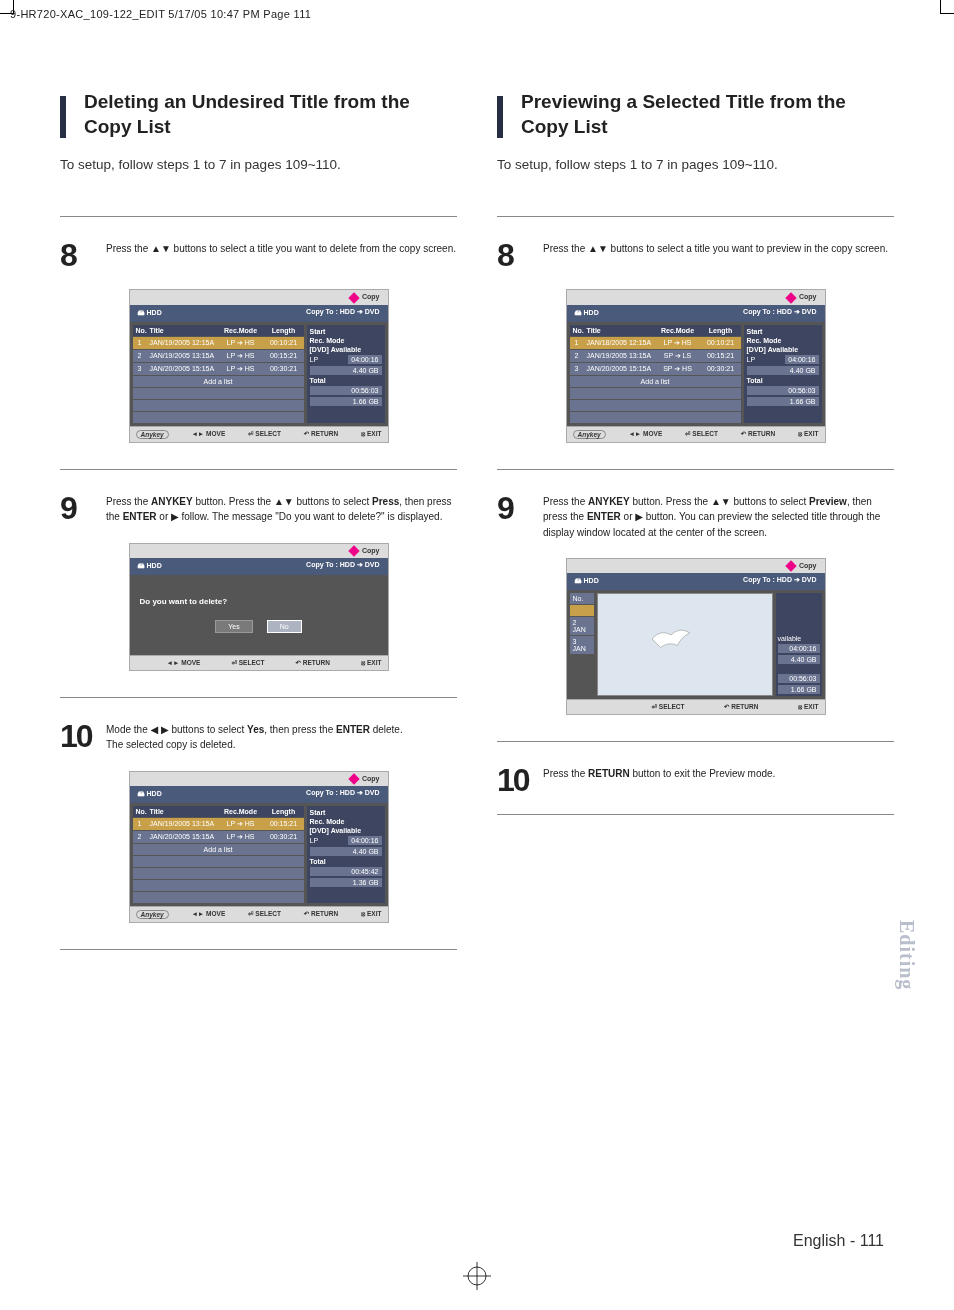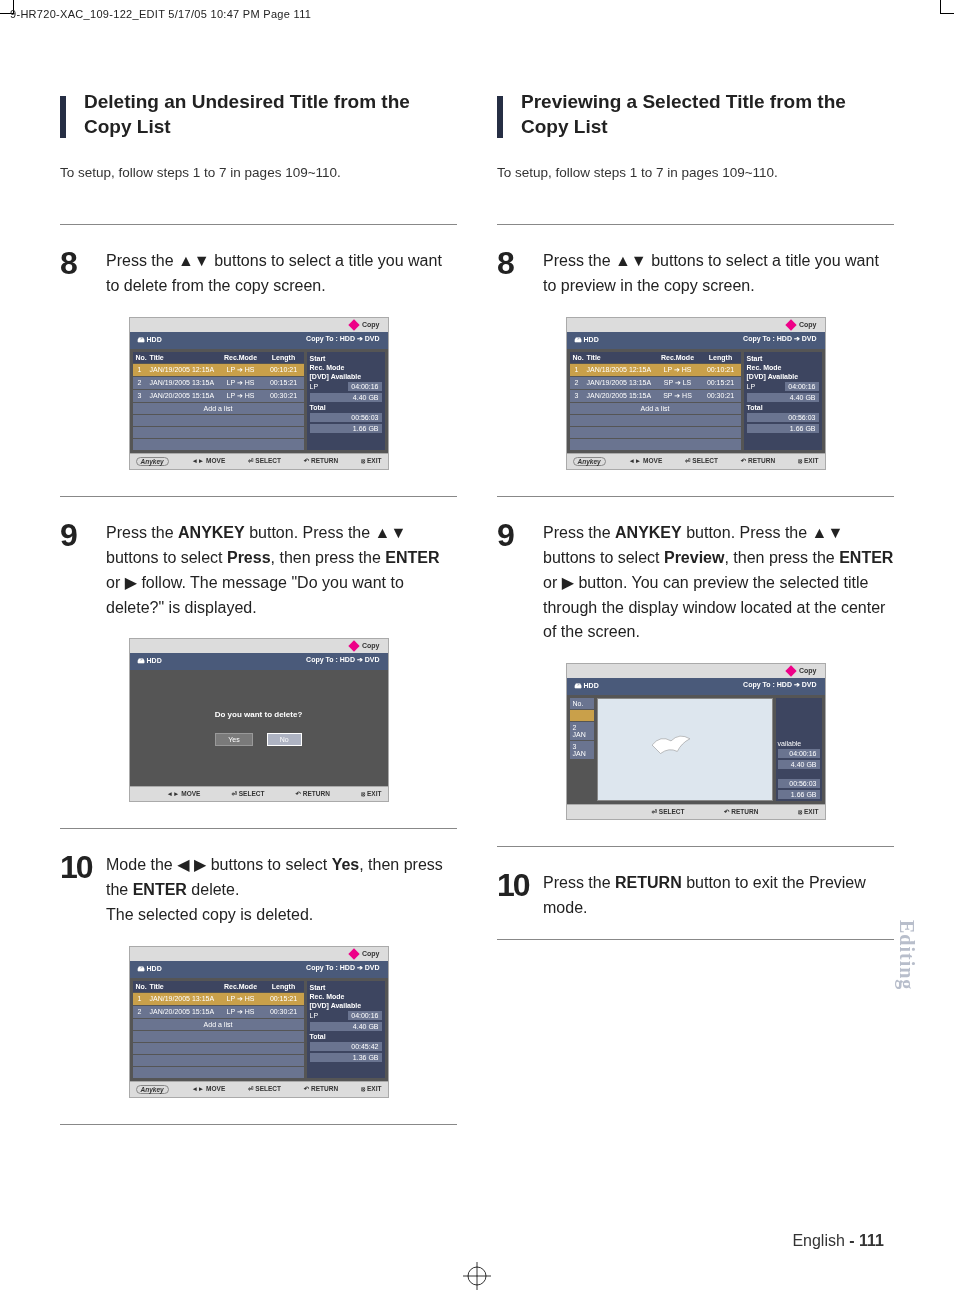--- a/index.html
+++ b/index.html
@@ -1,27 +1,27 @@
 <!DOCTYPE html>
 <html><head>
 <meta charset="utf-8">
 <style>
 *{box-sizing:border-box;margin:0;padding:0}
 html,body{width:954px;height:1310px;background:#fff;font-family:Arial,Helvetica,sans-serif;color:#333;position:relative}
 .header-meta{position:absolute;top:8px;left:10px;font-size:11px;color:#222;letter-spacing:0.3px}
 .page{padding:90px 60px 40px 60px}
 .cols{display:flex;gap:40px}
 .col{flex:1;min-width:0}
-.sec-head{display:flex;align-items:center;margin-bottom:26px}
+.sec-head{display:flex;align-items:center;margin-bottom:18px}
 .sec-bar{width:6px;height:42px;background:#262e44;margin-right:18px;flex-shrink:0;margin-top:4px}
 .sec-title{font-size:19px;font-weight:bold;color:#222;line-height:1.3}
 .setup-line{font-size:13.5px;color:#333;margin-bottom:44px}
 .step{display:flex;gap:10px;margin-bottom:18px;align-items:flex-start}
 .step-num{font-size:32px;font-weight:bold;color:#222;line-height:1;flex-shrink:0;min-width:36px;letter-spacing:-2px}
-.step-txt{font-size:16px;color:#222;line-height:1.55;padding-top:2px}
+.step-txt{font-size:10px;color:#222;line-height:1.55;padding-top:2px}
 .step-txt b{font-weight:bold}
 
 .osd{width:260px;margin:0 auto 26px;font-size:7px;color:#fff}
 .osd-top{background:#dcdcdc;color:#333;text-align:right;padding:3px 8px;font-weight:bold;border:1px solid #aaa;border-bottom:none}
 .osd-top .diamond{display:inline-block;width:8px;height:8px;background:#e08;transform:rotate(45deg);margin-right:4px;vertical-align:middle}
 .osd-bar{background:#4a5a7a;color:#fff;display:flex;justify-content:space-between;padding:3px 8px;font-weight:bold;border:1px solid #aaa;border-top:none;border-bottom:none}
 .osd-body{background:#555;border:1px solid #aaa;border-top:none;padding:3px;display:flex;gap:3px}
 .osd-left{flex:1}
 .osd-right{width:78px;background:#3d4560;padding:3px;display:flex;flex-direction:column;gap:2px}
 .osd-th{display:flex;background:#3d4560;font-weight:bold}
@@ -33,36 +33,36 @@
 .c-mode{width:46px;text-align:center}
 .c-len{width:40px;text-align:center}
 .osd-add{background:#6a7490;text-align:center;padding:2px;margin-top:1px}
 .osd-rlabel{font-weight:bold}
 .osd-rval{background:#6a7490;padding:1px 3px;text-align:right}
 .osd-rrow{display:flex;justify-content:space-between;align-items:center}
 .osd-foot{background:#dcdcdc;color:#333;display:flex;justify-content:space-between;padding:3px 6px;border:1px solid #aaa;border-top:none;font-weight:bold}
 .osd-foot span{font-size:6.5px}
 .anykey{border:1px solid #888;border-radius:6px;padding:0 4px;font-style:italic;font-size:6px}
 
-.osd-dialog{background:#555;border:1px solid #aaa;border-top:none;padding:40px 10px;text-align:center}
+.osd-dialog{background:#555;border:1px solid #aaa;border-top:none;padding:22px 10px;text-align:left}
 .osd-dialog .msg{margin-bottom:14px;font-weight:bold;font-size:8px}
 .btnrow{display:flex;justify-content:center;gap:14px}
 .obtn{background:#7a7a7a;border:1px solid #999;padding:2px 12px;font-size:7px}
 .obtn.sel{background:#aeb3c2;border:1px solid #fff}
 
 .osd-preview-body{background:#555;border:1px solid #aaa;border-top:none;padding:3px;display:flex;gap:3px;position:relative;height:110px}
 .pv-left{width:24px;display:flex;flex-direction:column;gap:1px}
 .pv-left div{background:#6a7490;padding:2px 3px}
 .pv-win{flex:1;background:#dde6ee;position:relative;overflow:hidden;border:1px solid #888}
 .pv-bird{position:absolute;left:30%;top:30%;width:42px;height:26px}
 .pv-right{width:46px;background:#3d4560;padding:2px;display:flex;flex-direction:column;justify-content:flex-end;gap:2px}
 
 .side-tab{position:absolute;right:36px;top:920px;writing-mode:vertical-rl;font-size:20px;font-weight:bold;color:#b8becb;letter-spacing:1px;font-family:Georgia,serif}
 .footer{position:absolute;bottom:60px;right:70px;font-size:16px}
-.footer b{font-weight:bold}
+.footer b{font-weight:normal}
 .crop-tl{position:absolute;top:0;left:0;width:14px;height:14px;border-right:1px solid #000;border-bottom:1px solid #000}
 .crop-tr{position:absolute;top:0;right:0;width:14px;height:14px;border-left:1px solid #000;border-bottom:1px solid #000}
 .reg{position:absolute;left:50%;bottom:20px;transform:translateX(-50%)}
 .reg svg{display:block}
 hr.divider{border:none;border-top:1px solid #888;margin:14px 0 22px}
 </style>
 </head>
 <body>
 
 <div class="crop-tl"></div>

